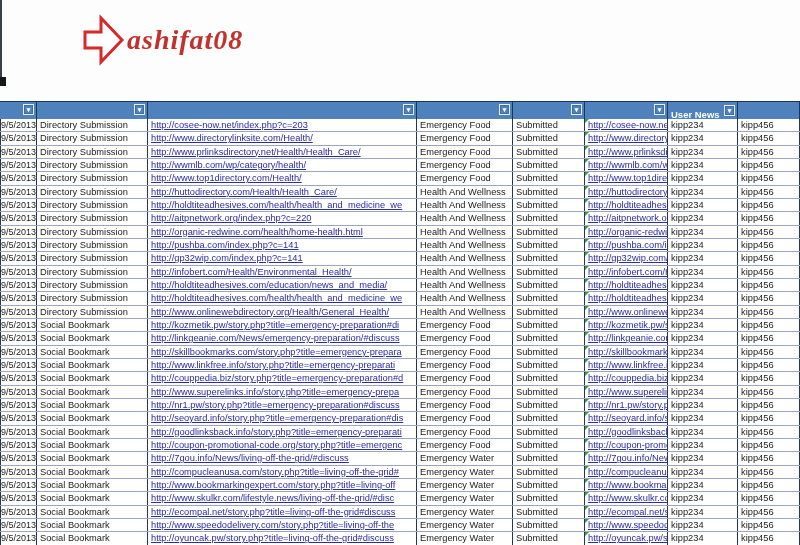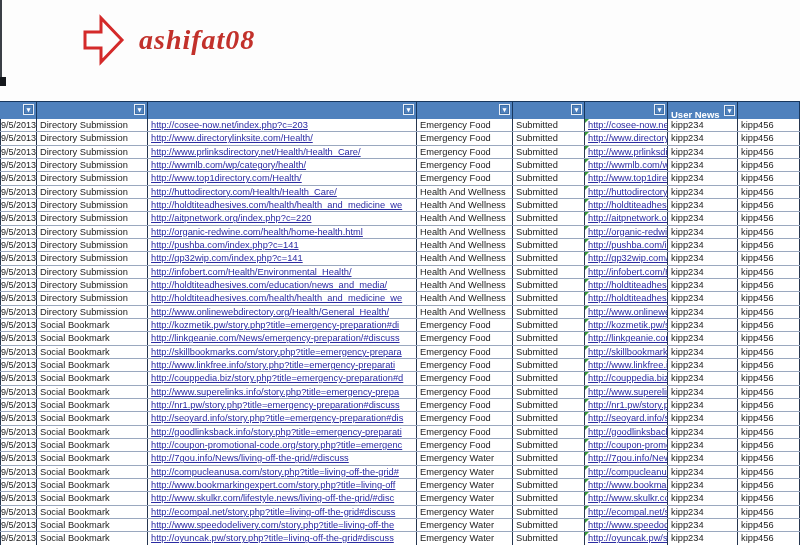--- a/index.html
+++ b/index.html
@@ -6,21 +6,21 @@
   html,body { width:800px; height:545px; overflow:hidden; background:#fdfdfd;
               font-family:"Liberation Sans", sans-serif; }
   #stage { position:relative; width:800px; height:545px; background:#fdfdfd; }
 
   
   .edge-line { position:absolute; left:0; top:0; width:2px; height:78px; background:#3a3f46; }
   .edge-notch { position:absolute; left:0; top:77px; width:6px; height:9px; background:#15181c; }
   .banner { position:absolute; left:83px; top:10px; height:60px; display:flex; align-items:center; }
   .banner svg { display:block; }
   .wm-text { font-family:"Liberation Serif", serif; font-style:italic; font-weight:600;
-             font-size:28px; color:#c2312b; margin-left:14px; letter-spacing:1px; }
+             font-size:28px; color:#c2312b; margin-left:2px; letter-spacing:1px; }
 
   
   .tbl { position:absolute; left:0; top:101px; width:800px; border-top:1px solid #17375e; }
   .grid-row { display:grid; grid-template-columns:37px 111px 269px 96px 72px 83px 70px 62px; }
   .hdr { height:17px; background:#4f81bd; }
   .hdr .hcell { position:relative; color:#fff; font-weight:bold; font-size:9.5px;
                 line-height:16px; padding-left:3px; border-right:1px solid #17375e;
                 overflow:hidden; white-space:pre-line; }
   .hdr .hcell.twolines { line-height:8px; padding-top:1px; }
   .filter-btn { position:absolute; right:2px; top:2px; width:11px; height:11px;

